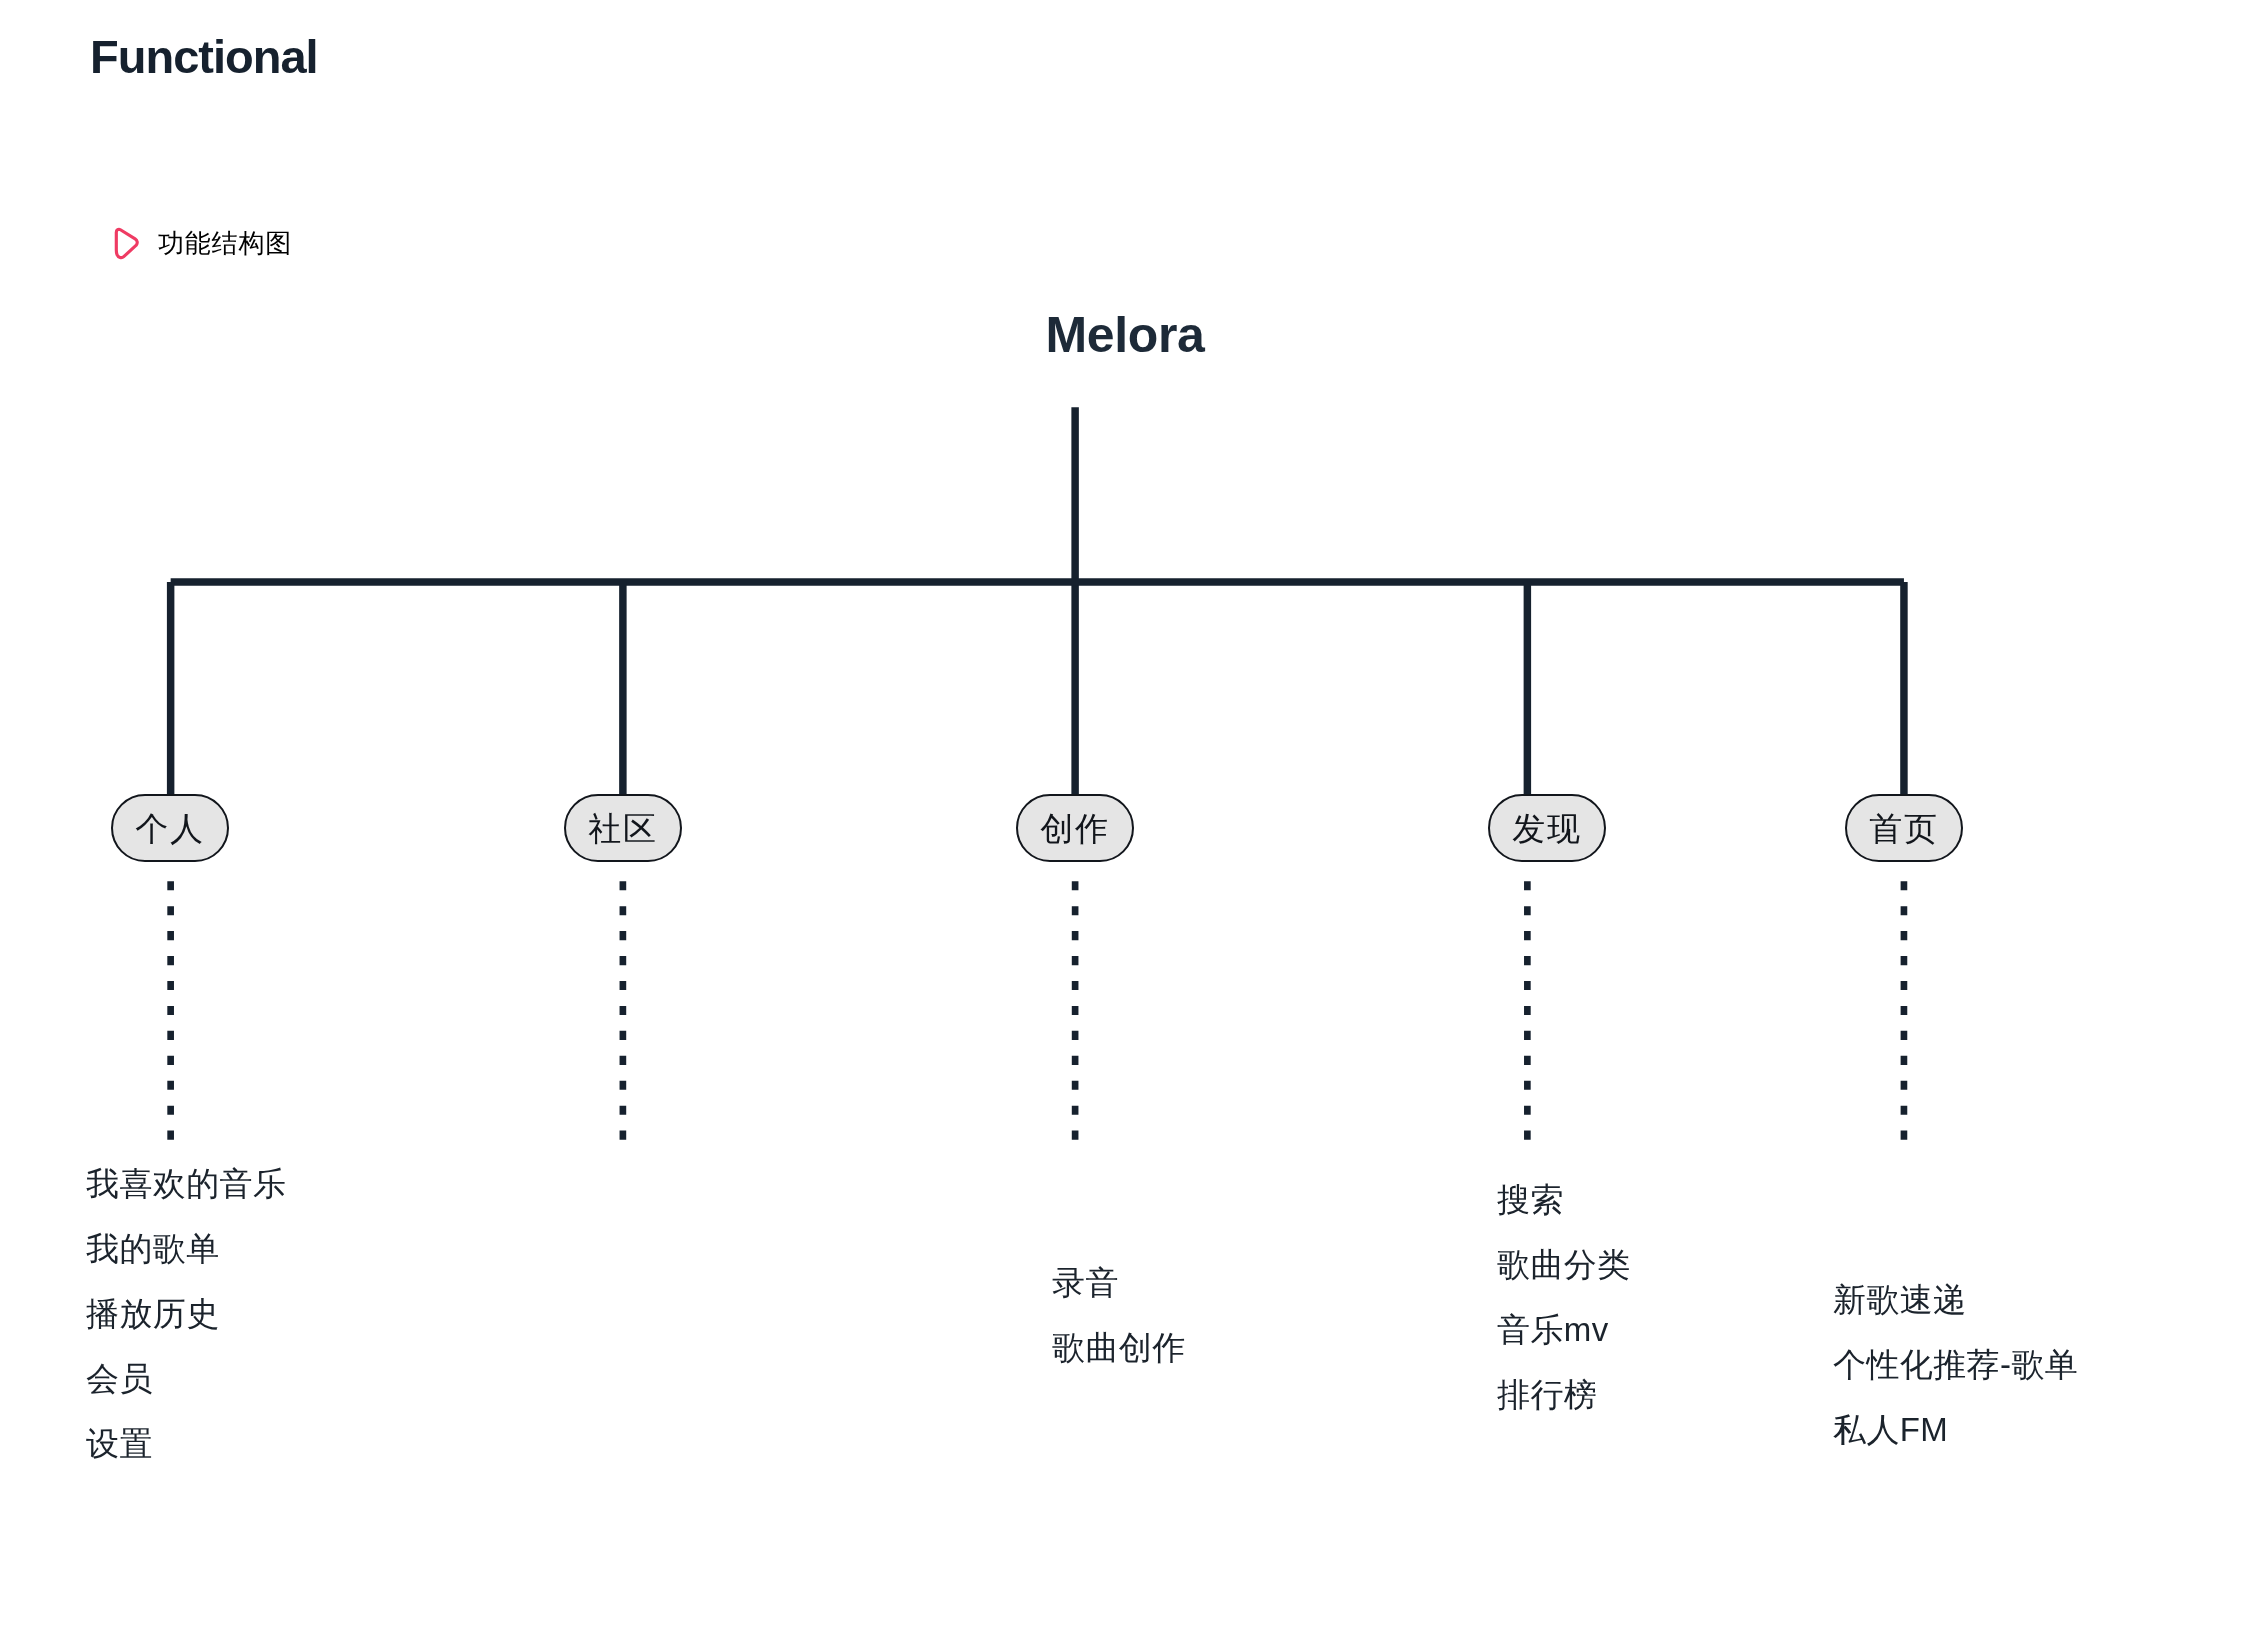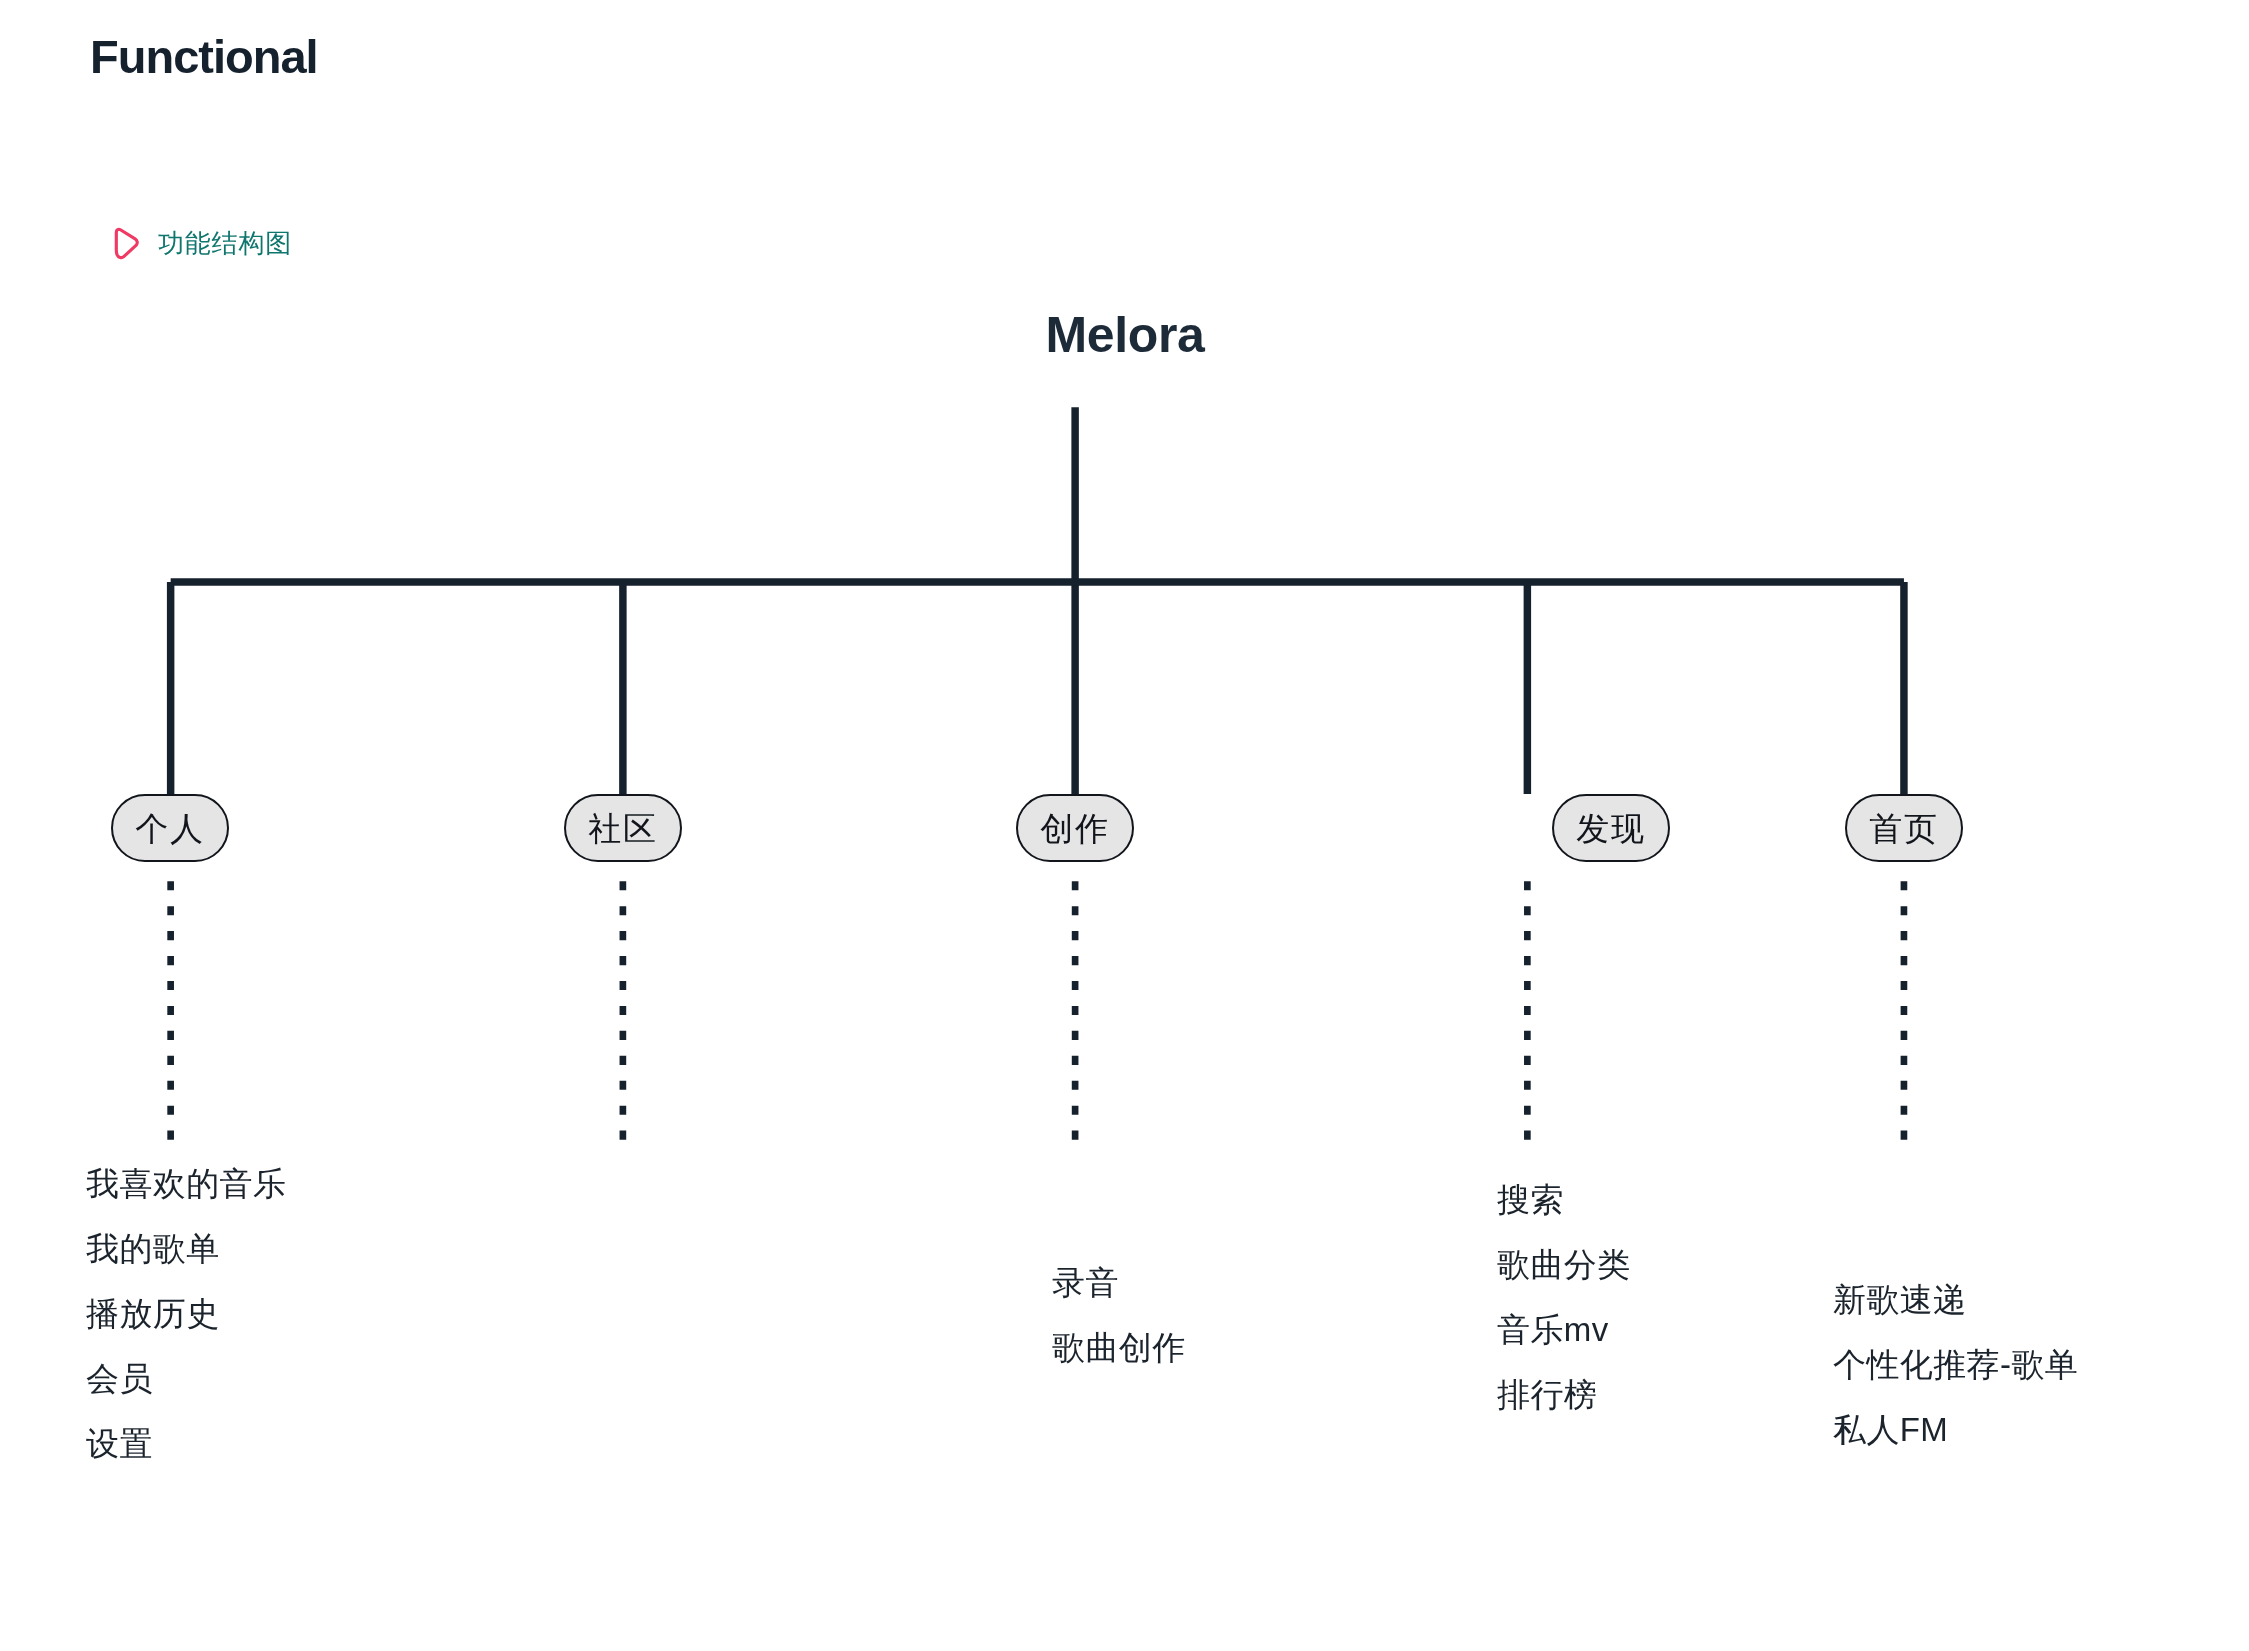--- a/index.html
+++ b/index.html
@@ -23,21 +23,21 @@
     color:#16212e;
     white-space:nowrap;
   }
   #subtitle-row{
     position:absolute;left:108px;top:226px;
     display:flex;align-items:center;gap:15px;
   }
   #play-icon{width:35px;height:35px;display:block;}
   #subtitle-text{
     font-size:26px;
-    color:#0f766e;
+    color:#000000;
     letter-spacing:0.8px;
     white-space:nowrap;
   }
 
   
   #wires{position:absolute;left:0;top:0;width:2250px;height:1651px;}
 
   
   #root-node{
     position:absolute;
@@ -129,21 +129,21 @@
 
   <div class="pill" style="left:111px;top:794px;width:118px;">
     <span>个人</span>
   </div>
   <div class="pill" style="left:564px;top:794px;width:118px;">
     <span>社区</span>
   </div>
   <div class="pill" style="left:1016px;top:794px;width:118px;">
     <span>创作</span>
   </div>
-  <div class="pill" style="left:1552px;top:794px;width:118px;">
+  <div class="pill" style="left:1488px;top:794px;width:118px;">
     <span>发现</span>
   </div>
   <div class="pill" style="left:1845px;top:794px;width:118px;">
     <span>首页</span>
   </div>
 
   <div class="leaf-list" style="left:86px;top:1167px;">
     <div class="leaf-item">我喜欢的音乐</div>
     <div class="leaf-item">我的歌单</div>
     <div class="leaf-item">播放历史</div>

